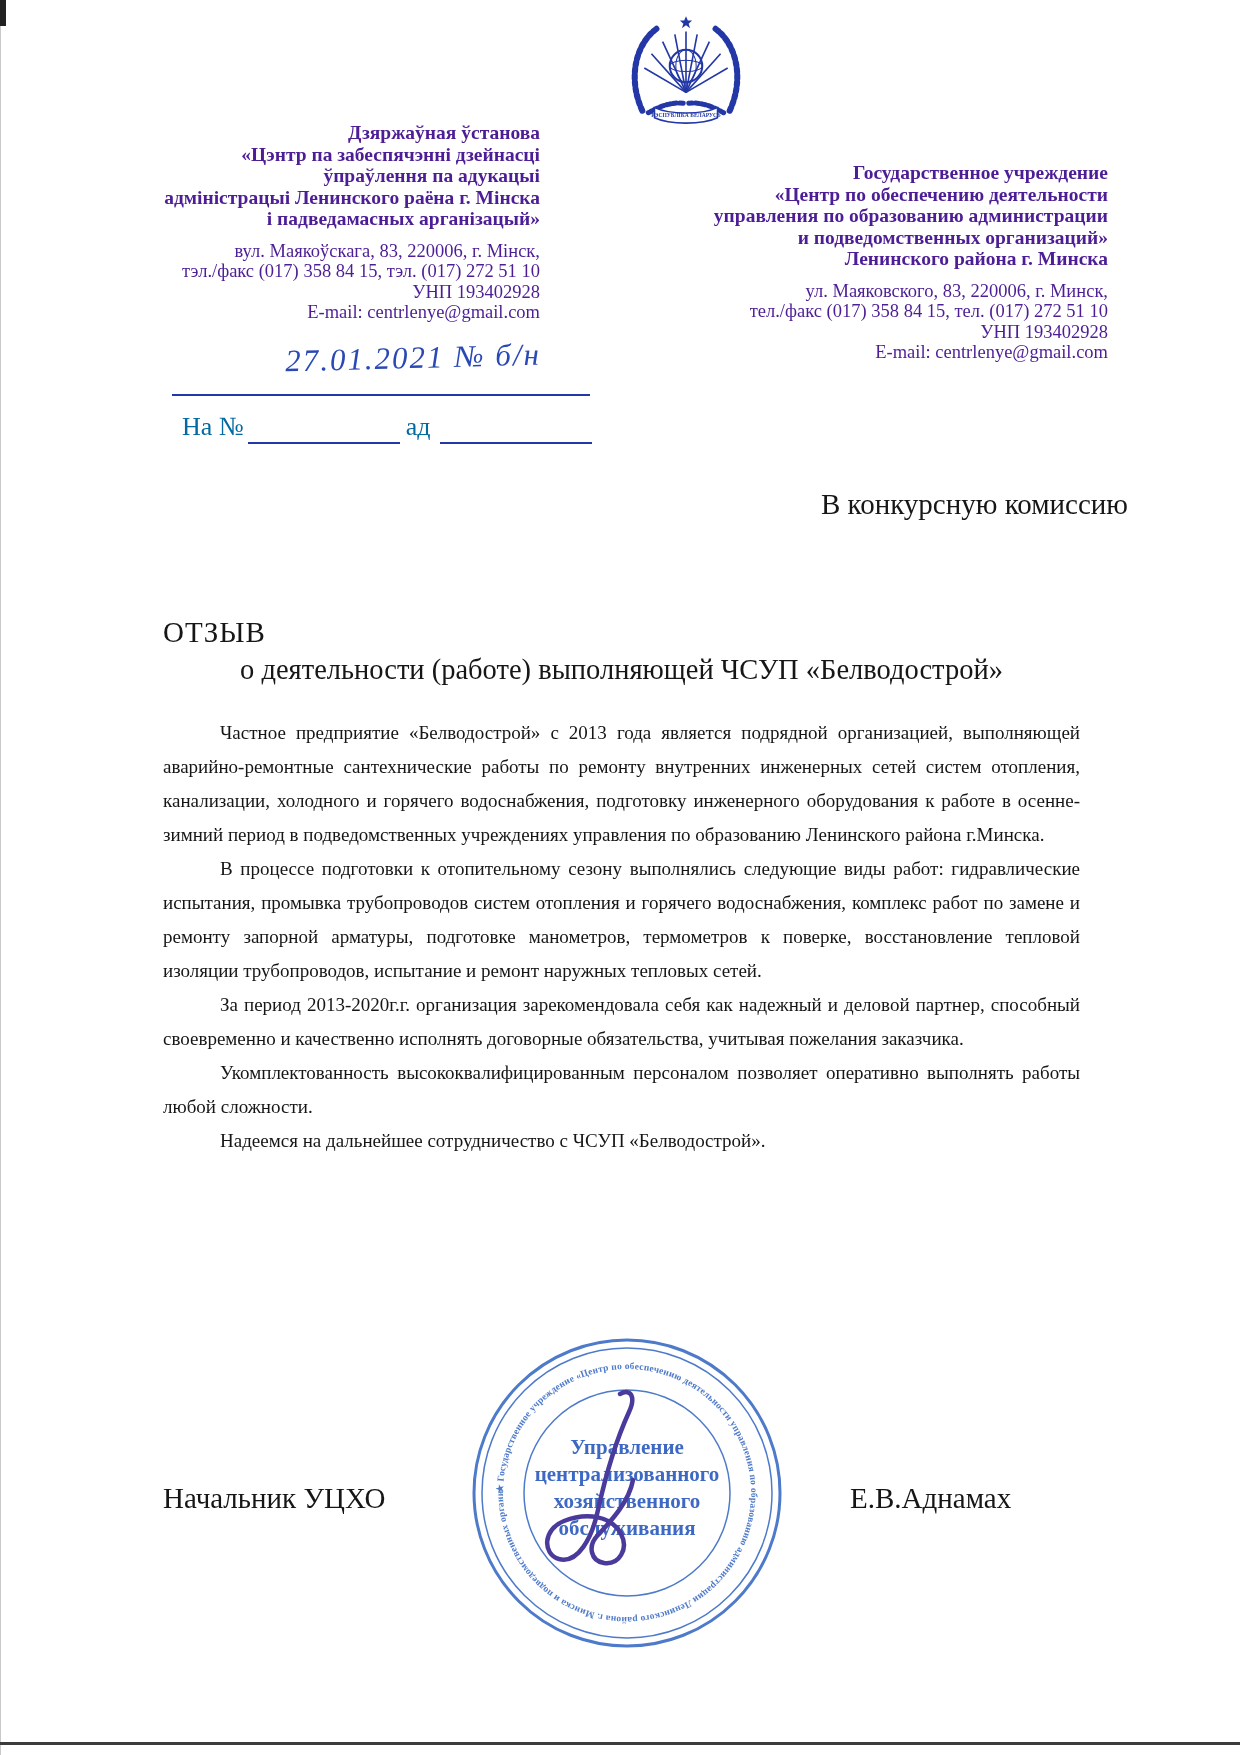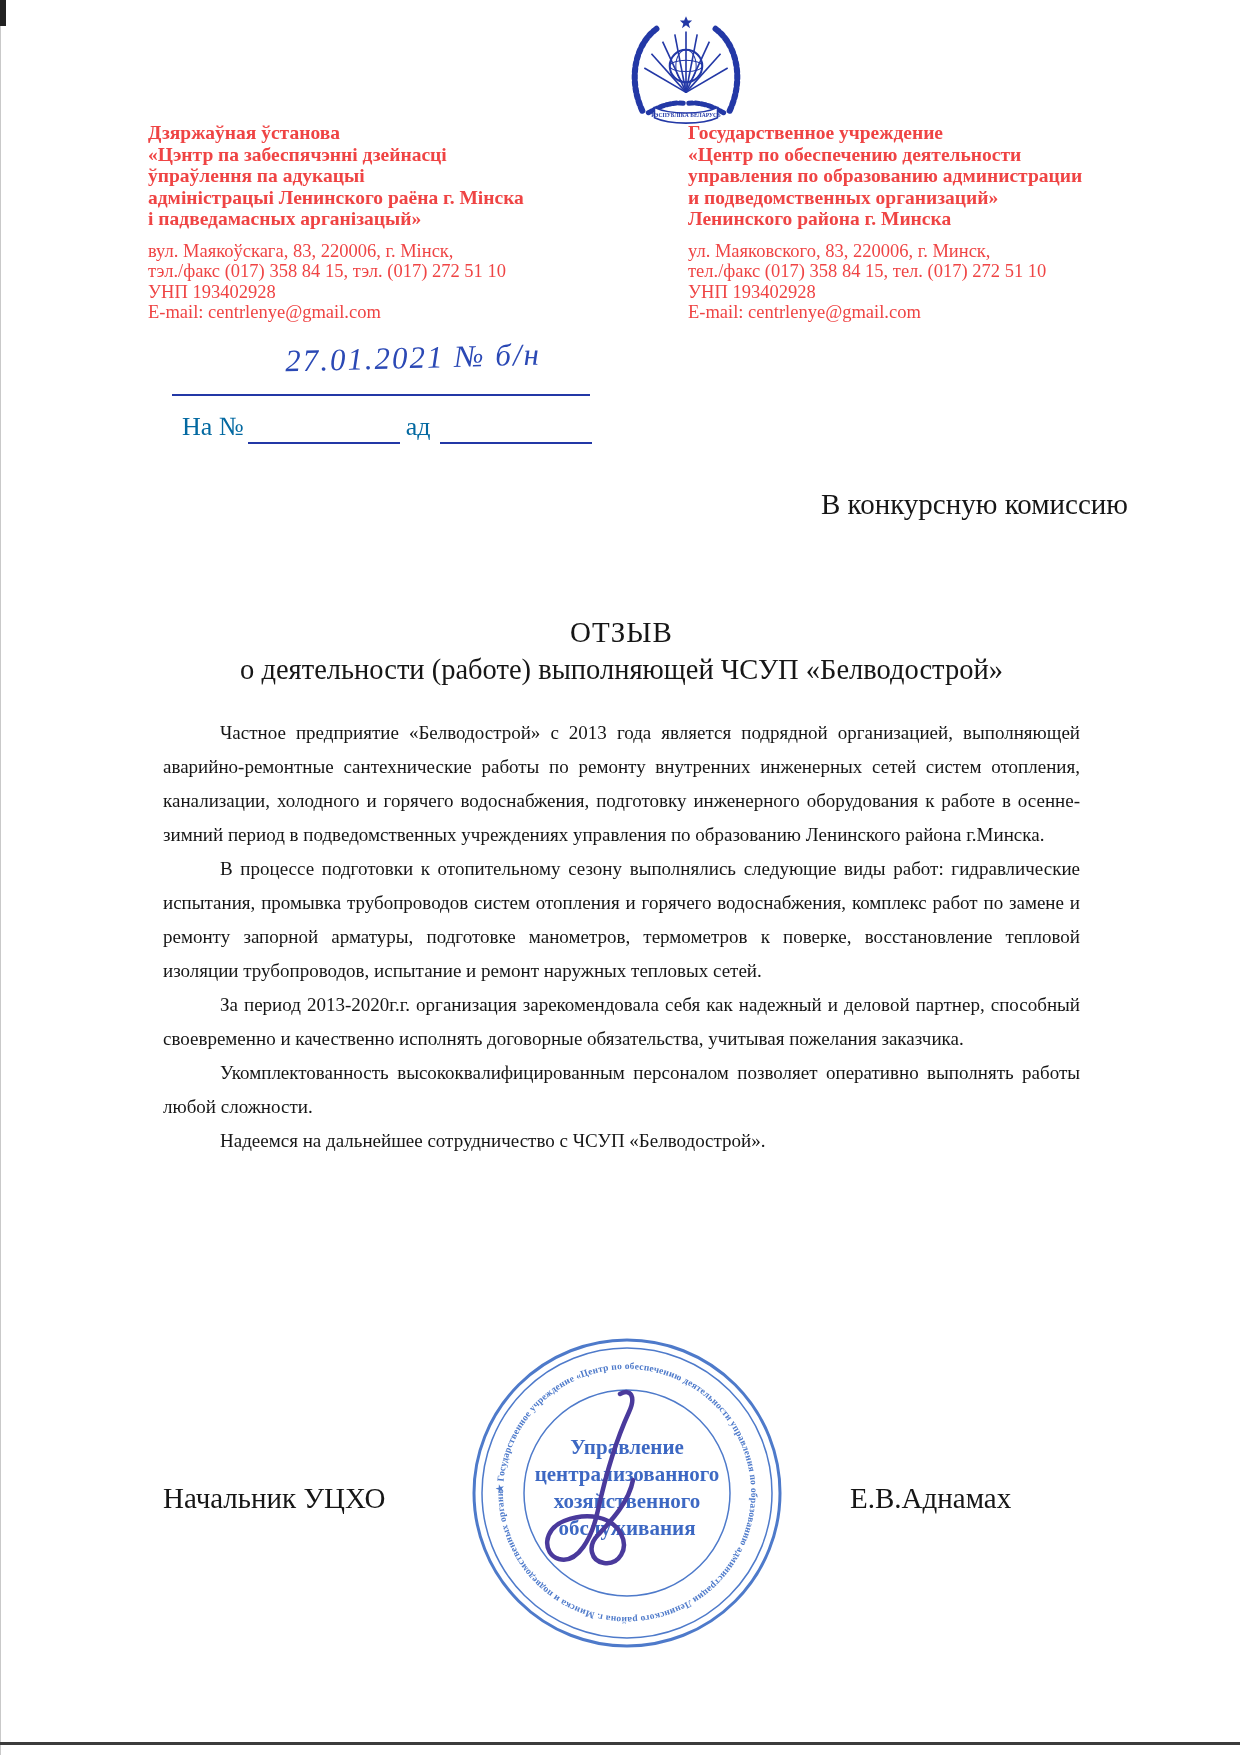--- a/index.html
+++ b/index.html
@@ -3,42 +3,42 @@
 <meta charset="utf-8">
 <style>
   html,body{margin:0;padding:0;background:#e8e8e8;}
   .page{
     position:relative;width:1240px;height:1755px;background:#ffffff;
     font-family:"Liberation Serif", serif;color:#161616;overflow:hidden;
     margin:0 auto;
   }
   
   .emblem{position:absolute;left:624px;top:14px;width:124px;height:110px;}
-  .lh-col{position:absolute;top:122px;text-align:left;color:#ef4444;}
+  .lh-col{position:absolute;top:122px;text-align:right;color:#4c1d95;}
   .lh-col.left{left:148px;width:392px;}
-  .lh-col.right{left:688px;width:420px;}
+  .lh-col.right{left:688px;width:420px;margin-top:40px;}
   .org-line{font-weight:bold;font-size:19.5px;line-height:21.5px;}
   .addr-block{margin-top:11px;}
   .addr-line{font-size:18.5px;line-height:20.5px;}
   
   .hand-date{
     position:absolute;left:248px;top:340px;width:330px;text-align:center;
     color:#2b49b5;font-size:31px;font-style:italic;letter-spacing:2px;
     transform:rotate(-1.5deg);
   }
   .ref-underline{position:absolute;left:172px;top:394px;width:418px;height:2px;background:#2338a6;}
   .on-row{position:absolute;left:182px;top:408px;color:#0369a1;font-size:26px;display:flex;align-items:flex-end;}
   .on-label{padding-bottom:2px;}
   .blank{display:inline-block;height:34px;border-bottom:2px solid #2338a6;}
   .blank.b1{width:152px;margin-left:4px;}
   .blank.b2{width:152px;margin-left:10px;}
   .ad-label{padding:0 0 2px 6px;}
   
   .addressee{position:absolute;left:700px;top:488px;width:428px;text-align:right;font-size:29px;}
-  .title-main{position:absolute;left:163px;top:616px;width:917px;text-align:center;font-size:29px;letter-spacing:1px;}
+  .title-main{position:absolute;left:163px;top:616px;width:917px;text-align:left;font-size:29px;letter-spacing:1px;}
   .title-sub{position:absolute;left:163px;top:654px;width:917px;text-align:center;font-size:28.5px;}
   
   .body-text{position:absolute;left:163px;top:716px;width:917px;font-size:19px;line-height:34px;text-align:justify;}
   .body-text p{margin:0;text-indent:57px;}
   
   .stamp{position:absolute;left:468px;top:1334px;width:318px;height:318px;opacity:0.92;}
   .signature{position:absolute;left:532px;top:1388px;width:165px;height:185px;}
   .sig-position{position:absolute;left:163px;top:1482px;font-size:29px;}
   .sig-name{position:absolute;left:850px;top:1482px;font-size:29px;}
   

